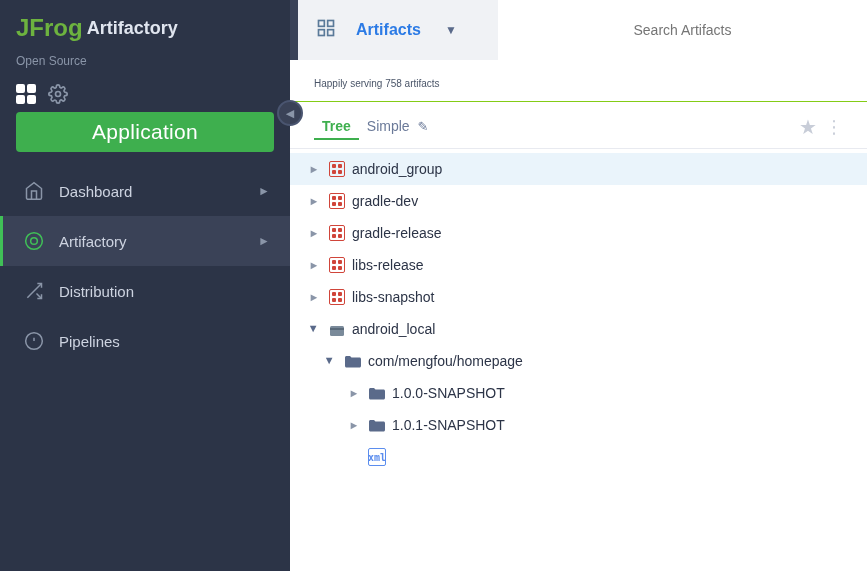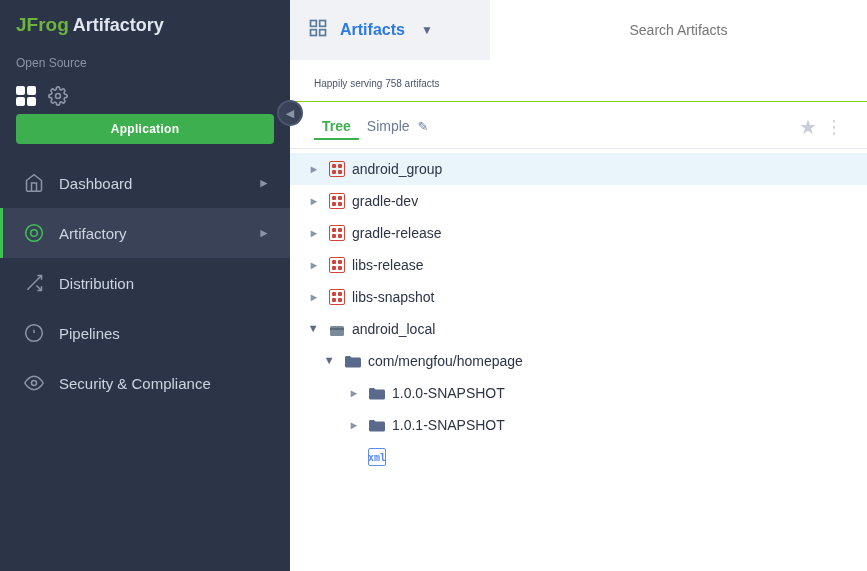--- a/index.html
+++ b/index.html
@@ -23,38 +23,38 @@
       flex-direction: column;
     }
     .logo-row {
       display: flex;
       align-items: center;
       gap: 4px;
     }
     .logo-jfrog {
       color: #6db33f;
       font-weight: 700;
-      font-size: 19px;
+      font-size: 24px;
     }
     .logo-artifactory {
       color: #e0e5ef;
       font-weight: 600;
       font-size: 18px;
     }
     .logo-subtitle {
       color: #8a95a8;
       font-size: 12px;
-      margin-top: 20px;
+      margin-top: 12px;
     }
 
     .app-button {
       background: #3eaf4e;
       color: #fff;
-      font-weight: 700;
-      font-size: 12px;
+      font-weight: 400;
+      font-size: 21px;
       border: none;
       border-radius: 4px;
       padding: 8px 0;
       width: 100%;
       text-align: center;
       cursor: pointer;
       letter-spacing: 0.3px;
     }
 
     .sidebar-nav {
@@ -126,23 +126,24 @@
       align-items: stretch;
       height: 60px;
       flex-shrink: 0;
     }
 
     .topbar-artifacts-tab {
       display: flex;
       align-items: center;
       background: #f0f2f5;
       padding: 16px 18px;
-      gap: 12px;
+      gap: 20px;
       min-width: 200px;
       cursor: pointer;
+      margin-left: 8px;
     }
     .topbar-artifacts-tab .tab-icon {
       color: #5a6a8a;
       font-size: 18px;
     }
     .topbar-artifacts-tab .tab-label {
       color: #2c7be5;
       font-weight: 600;
       font-size: 16px;
     }
@@ -388,29 +389,20 @@
       <div class="nav-icon">
         <svg width="20" height="20" viewBox="0 0 24 24" fill="none" stroke="#8a95a8" stroke-width="1.8">
           <circle cx="12" cy="12" r="10"></circle>
           <line x1="12" y1="8" x2="12" y2="12"></line>
           <line x1="12" y1="16" x2="12.01" y2="16"></line>
         </svg>
       </div>
       <span class="nav-label">Pipelines</span>
     </div>
 
-    <div class="nav-item">
-      <div class="nav-icon">
-        <svg width="20" height="20" viewBox="0 0 24 24" fill="none" stroke="#8a95a8" stroke-width="1.8">
-          <path d="M1 12s4-8 11-8 11 8 11 8-4 8-11 8-11-8-11-8z"></path>
-          <circle cx="12" cy="12" r="3"></circle>
-        </svg>
-      </div>
-      <span class="nav-label">Security &amp; Compliance</span>
-    </div>
 
   </div>
 
   <div class="sidebar-collapse-btn">◀</div>
 </div>
 
 <div class="main-content">
 
   <div class="topbar">
     <div class="topbar-artifacts-tab">

